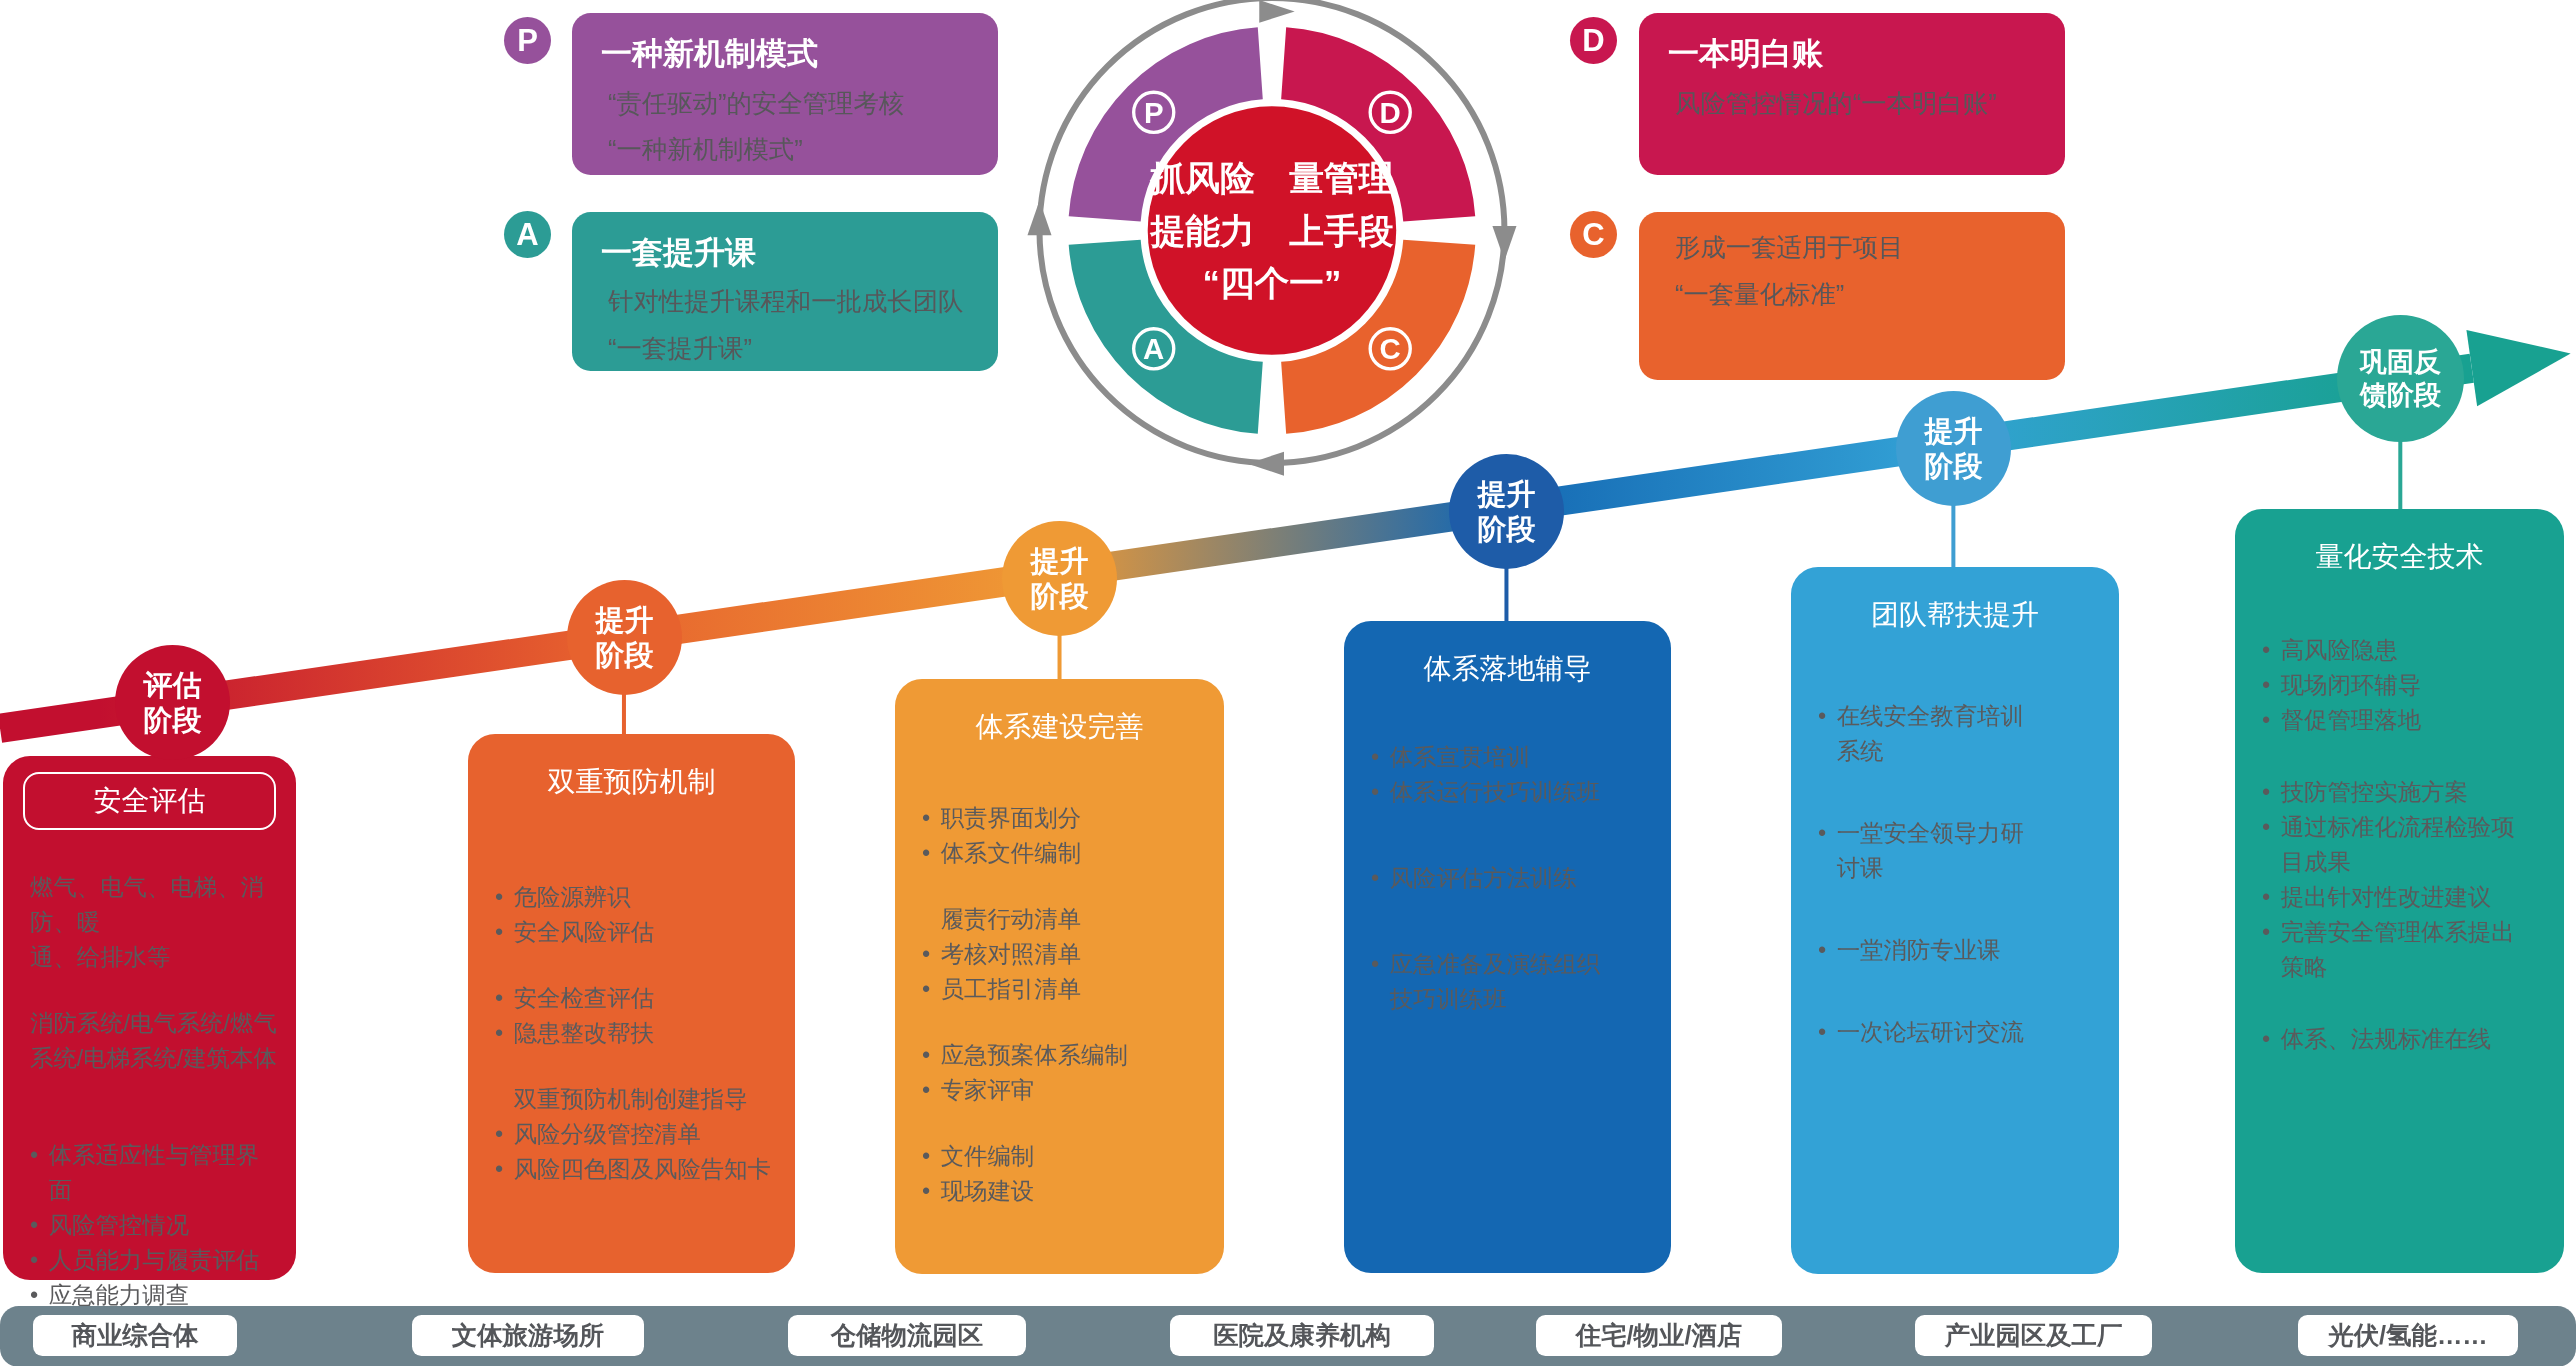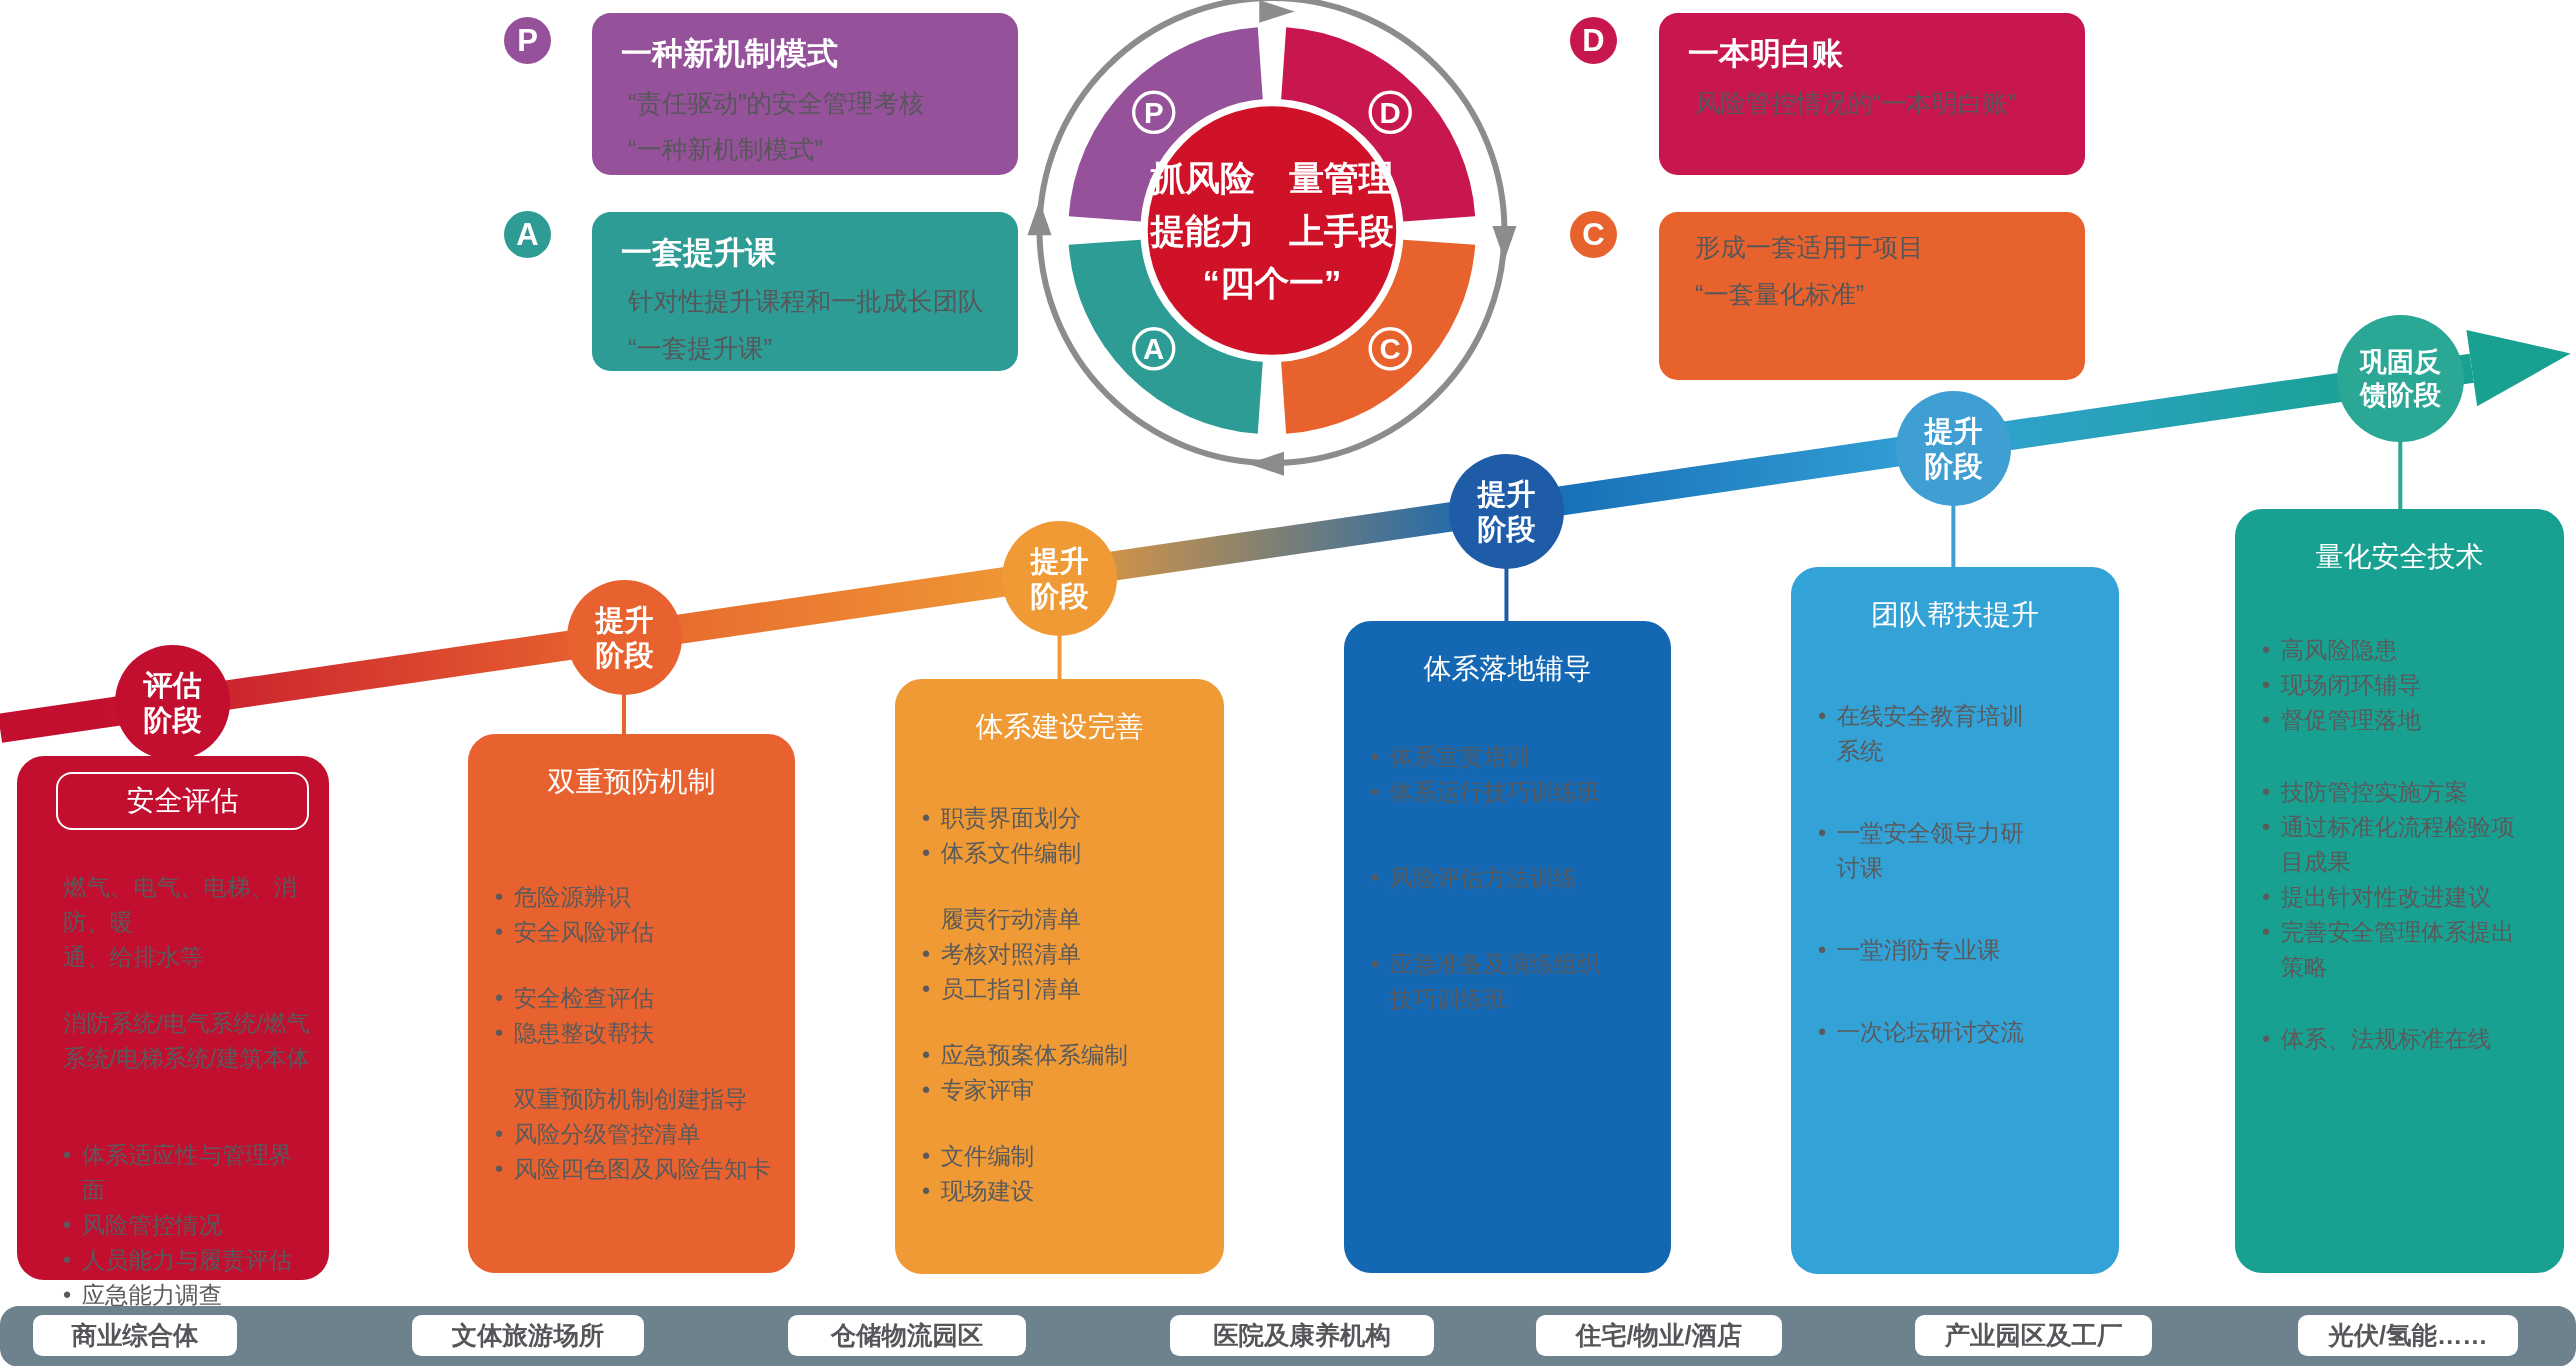--- a/index.html
+++ b/index.html
@@ -2,21 +2,21 @@
 <html style="font-size:10.7px"><head>
 <meta charset="utf-8">
 <style>
   html,body{margin:0;padding:0;background:#fff;}
   .canvas{position:relative;width:2576px;height:1367px;background:#fff;overflow:hidden;
           font-family:"Liberation Sans","DejaVu Sans",sans-serif;}
   svg.layer{position:absolute;left:0;top:0;z-index:1;}
 
   
   .col{position:absolute;border-radius:27px;z-index:2;}
-  #col0{left:17px;top:756px;width:293px;height:524px;padding-left:19px;}
+  #col0{left:3px;top:756px;width:293px;height:524px;}
   #col1{left:448px;top:734px;width:327px;height:539px;}
   #col2{left:895px;top:679px;width:329px;height:595px;}
   #col3{left:1344px;top:621px;width:327px;height:652px;}
   #col4{left:1791px;top:567px;width:328px;height:707px;}
   #col5{left:2235px;top:509px;width:329px;height:764px;}
   .col-title{color:#fff;font-size:28px;font-weight:normal;text-align:center;margin-top:29px;}
   .col-title.boxed{border:2.7px solid #fff;border-radius:16px;margin:16px 20px 0;padding:8px 0;}
   .col-body{margin-top:53px;padding:0 14.7px 0 27px;color:#5A5A5C;font-size:23.4px;}
   #col0 .col-body{margin-top:40px;}
   #col1 .col-body{margin-top:79px;}
@@ -38,21 +38,21 @@
          justify-content:center;text-align:center;white-space:pre-line;}
   .p0{left:115px;top:645px;} .p1{left:567px;top:580px;} .p2{left:1002px;top:521px;}
   .p3{left:1449px;top:454px;} .p4{left:1896px;top:391px;}
   .p5{left:2337px;top:315px;width:127px;height:127px;font-size:27px;}
 
   
   .badge{position:absolute;width:47px;height:47px;border-radius:50%;z-index:3;color:#fff;
          font-size:31px;font-weight:bold;display:flex;align-items:center;justify-content:center;}
   #badge0{left:504px;top:17.4px;} #badge1{left:504px;top:211px;}
   #badge2{left:1570px;top:17.4px;} #badge3{left:1570px;top:211px;}
-  .callout{position:absolute;width:426px;border-radius:18.7px;z-index:2;margin-left:20px;}
+  .callout{position:absolute;width:426px;border-radius:18.7px;z-index:2;}
   #callout0{left:572px;top:13.4px;height:162px;}
   #callout1{left:572px;top:212px;height:159px;}
   #callout2{left:1639px;top:13.4px;height:162px;}
   #callout3{left:1639px;top:212px;height:168px;}
   .c-title{color:#fff;font-size:31px;font-weight:bold;margin:20px 0 0 29px;}
   .c-line{color:#57575A;font-size:25.4px;line-height:1.45;margin:9.4px 0 0 36px;}
   .c-line:first-of-type{margin-top:17.4px;}
 
   
   #footer{position:absolute;left:0;top:1306px;width:2576px;height:61px;border-radius:18.7px;z-index:2;}

